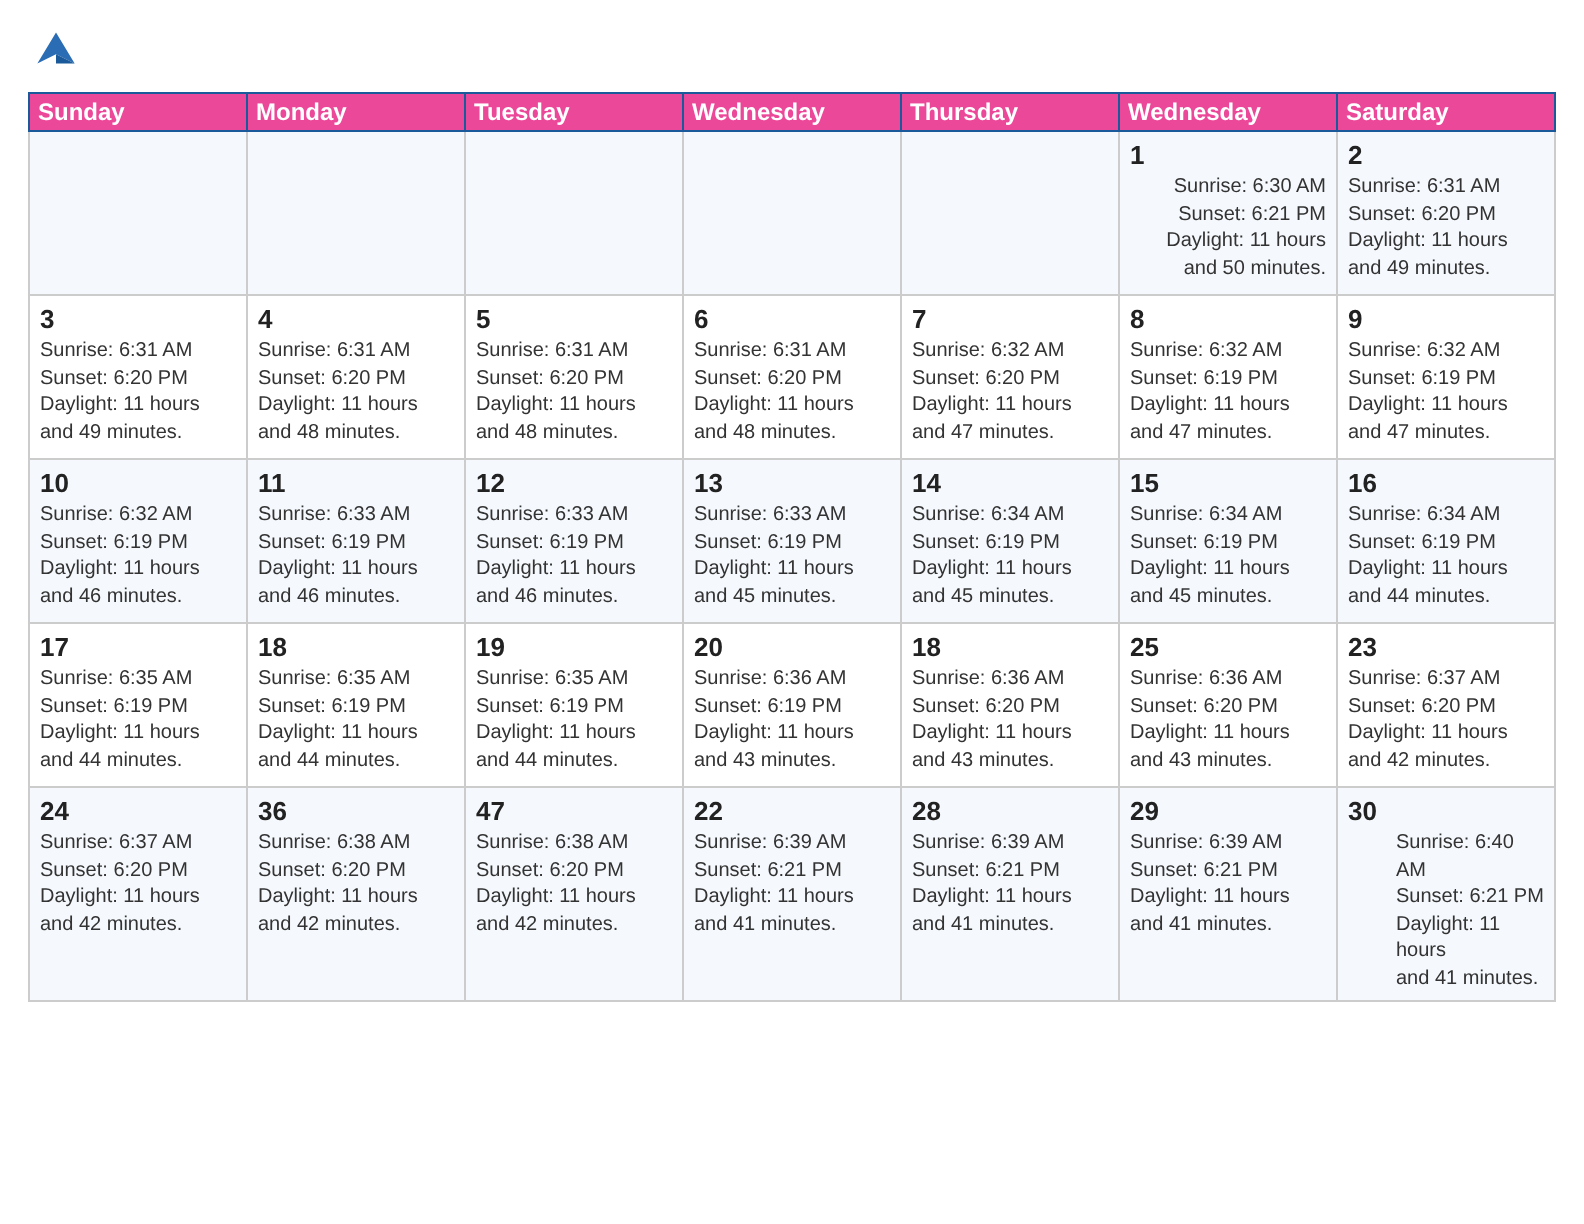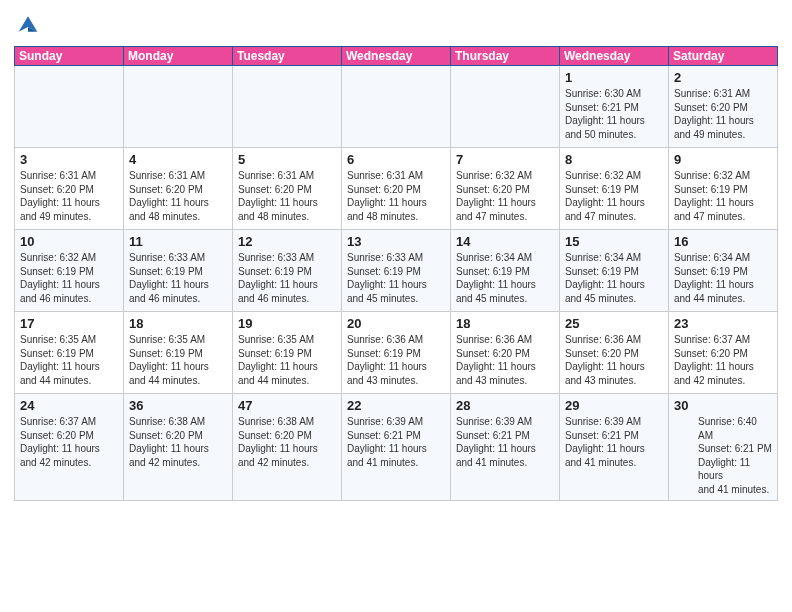--- a/index.html
+++ b/index.html
@@ -133,21 +133,21 @@
     </thead>
     <tbody id="calendar-body">
     <tr>
           <td class="empty-cell"></td>
           <td class="empty-cell"></td>
           <td class="empty-cell"></td>
           <td class="empty-cell"></td>
           <td class="empty-cell"></td>
           <td>
             <span class="day-num">1</span>
-            <div class="day-info" style="white-space: pre-line;">Sunrise: 6:30 AM
+            <div class="day-info" style="white-space: pre-line; text-align: right;">Sunrise: 6:30 AM
 Sunset: 6:21 PM
 Daylight: 11 hours
 and 50 minutes.</div>
           </td>
           <td>
             <span class="day-num">2</span>
             <div class="day-info" style="white-space: pre-line;">Sunrise: 6:31 AM
 Sunset: 6:20 PM
 Daylight: 11 hours
 and 49 minutes.</div>

